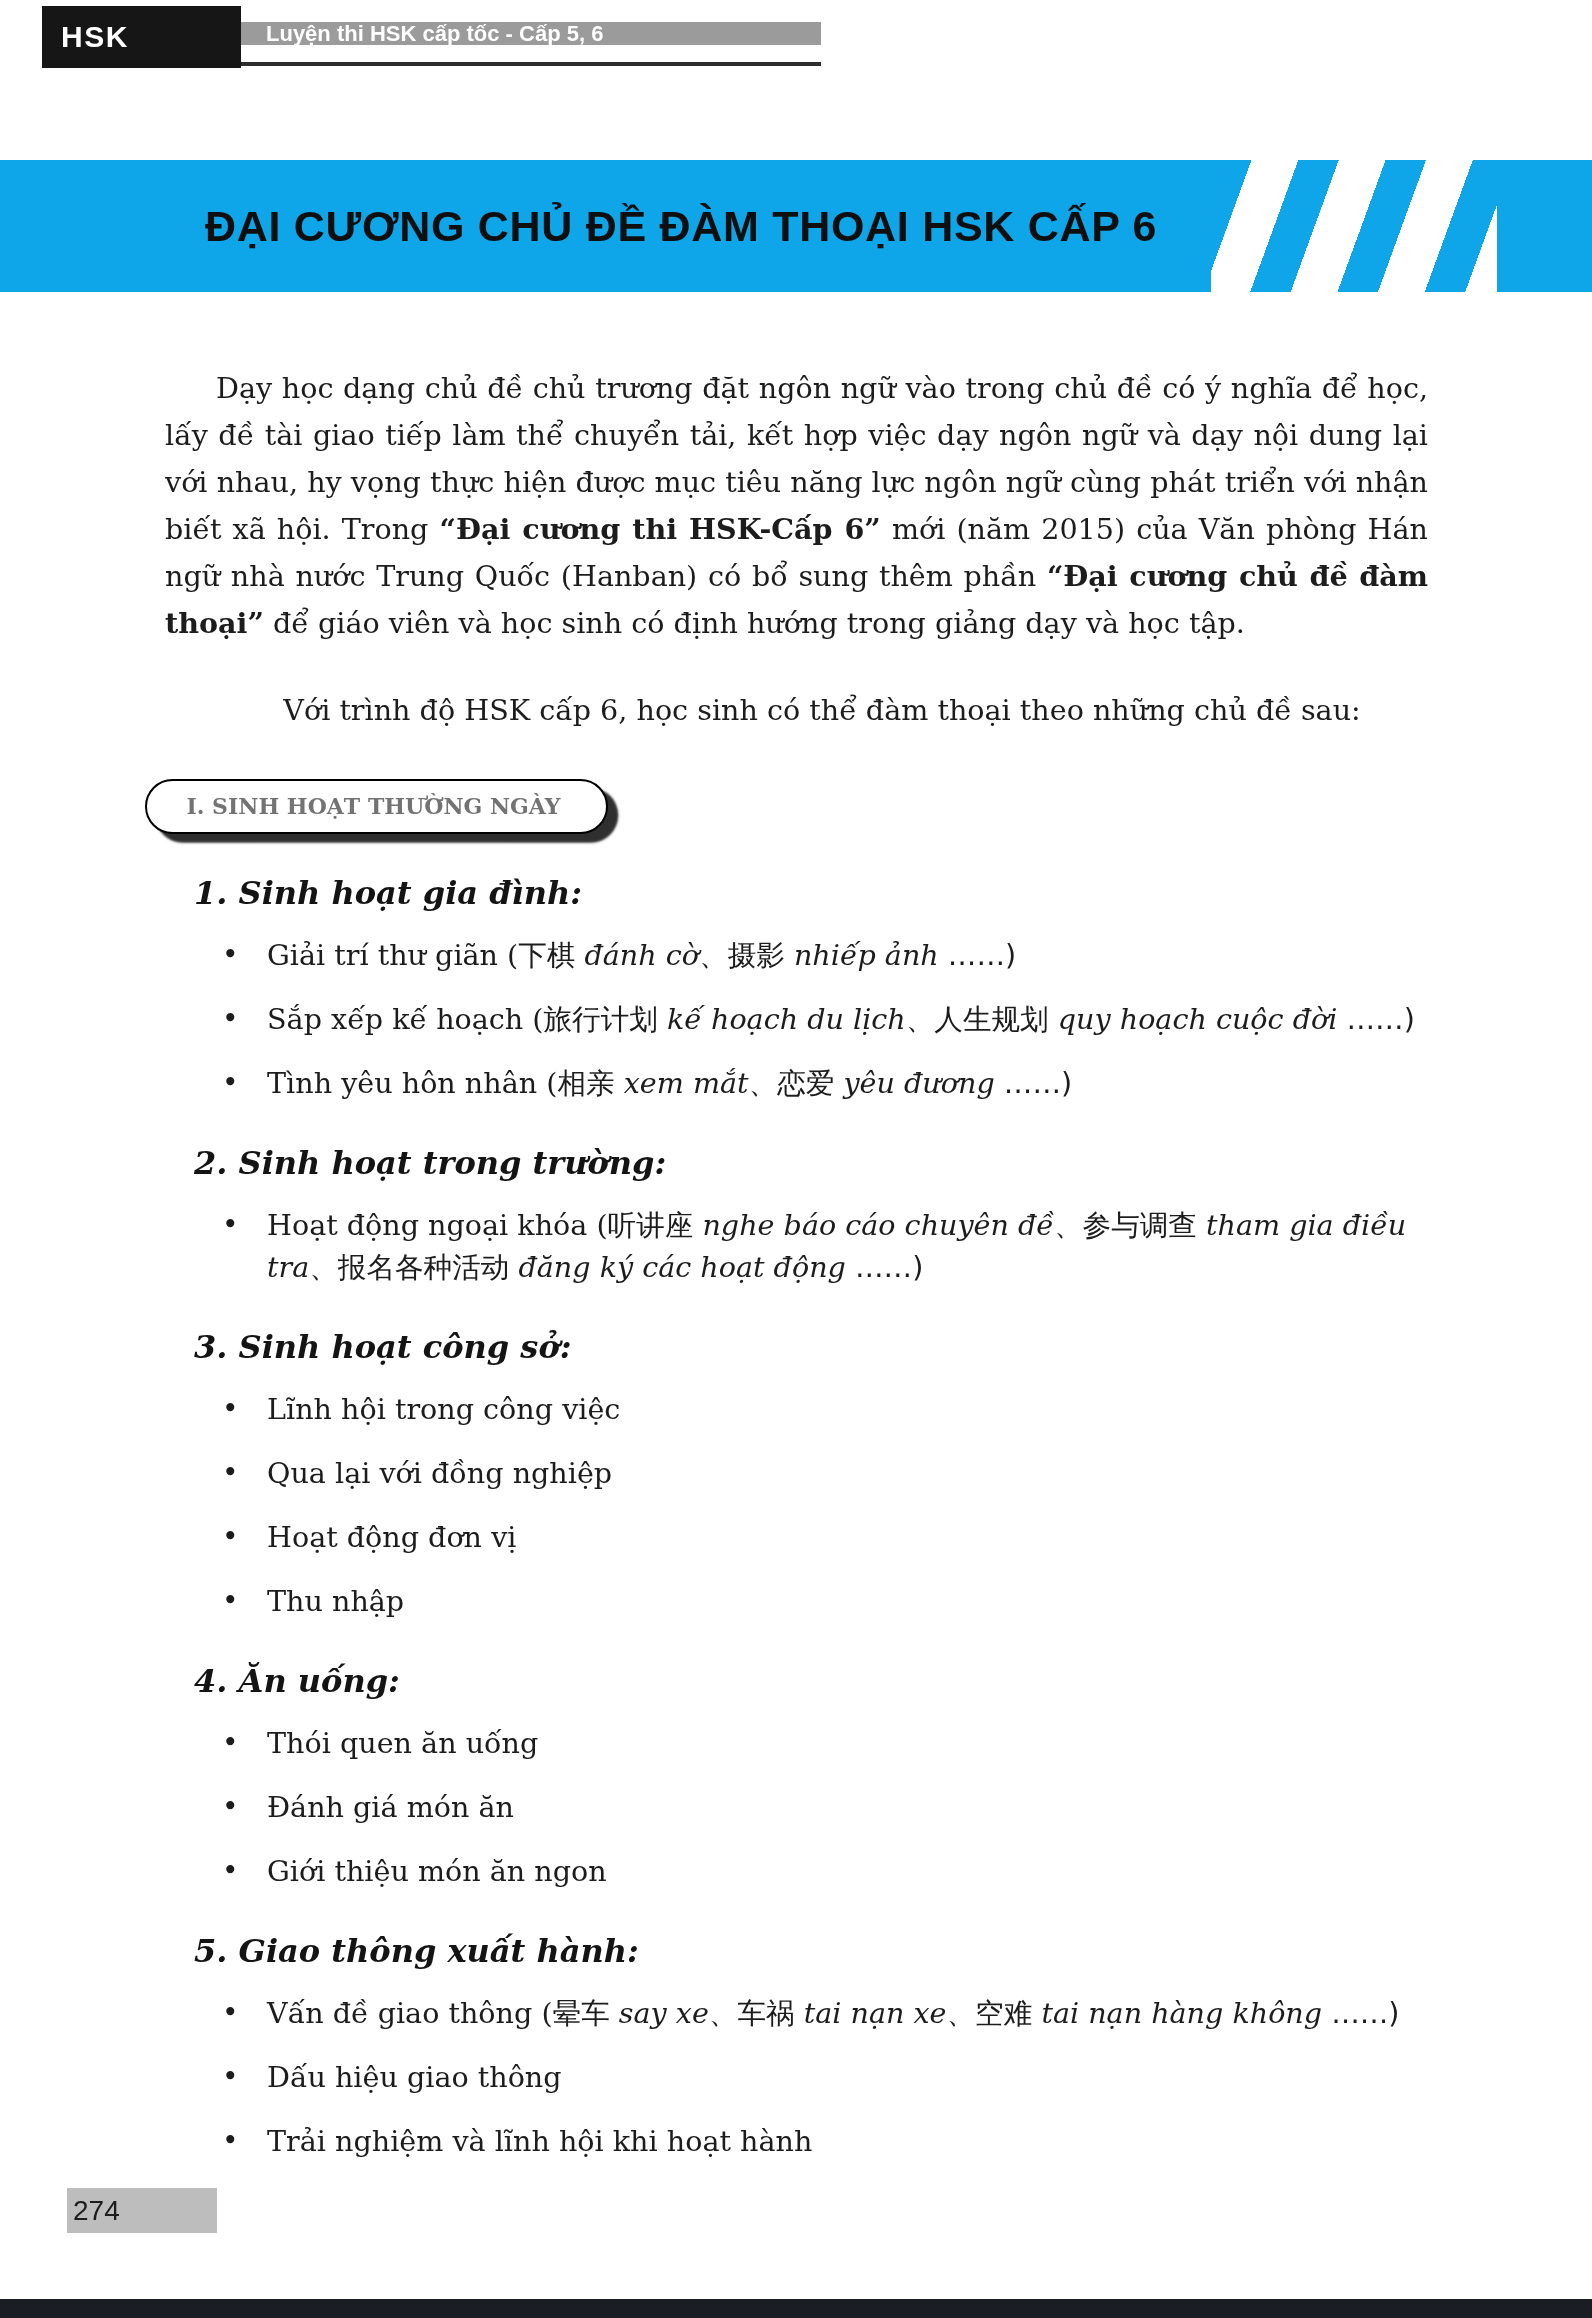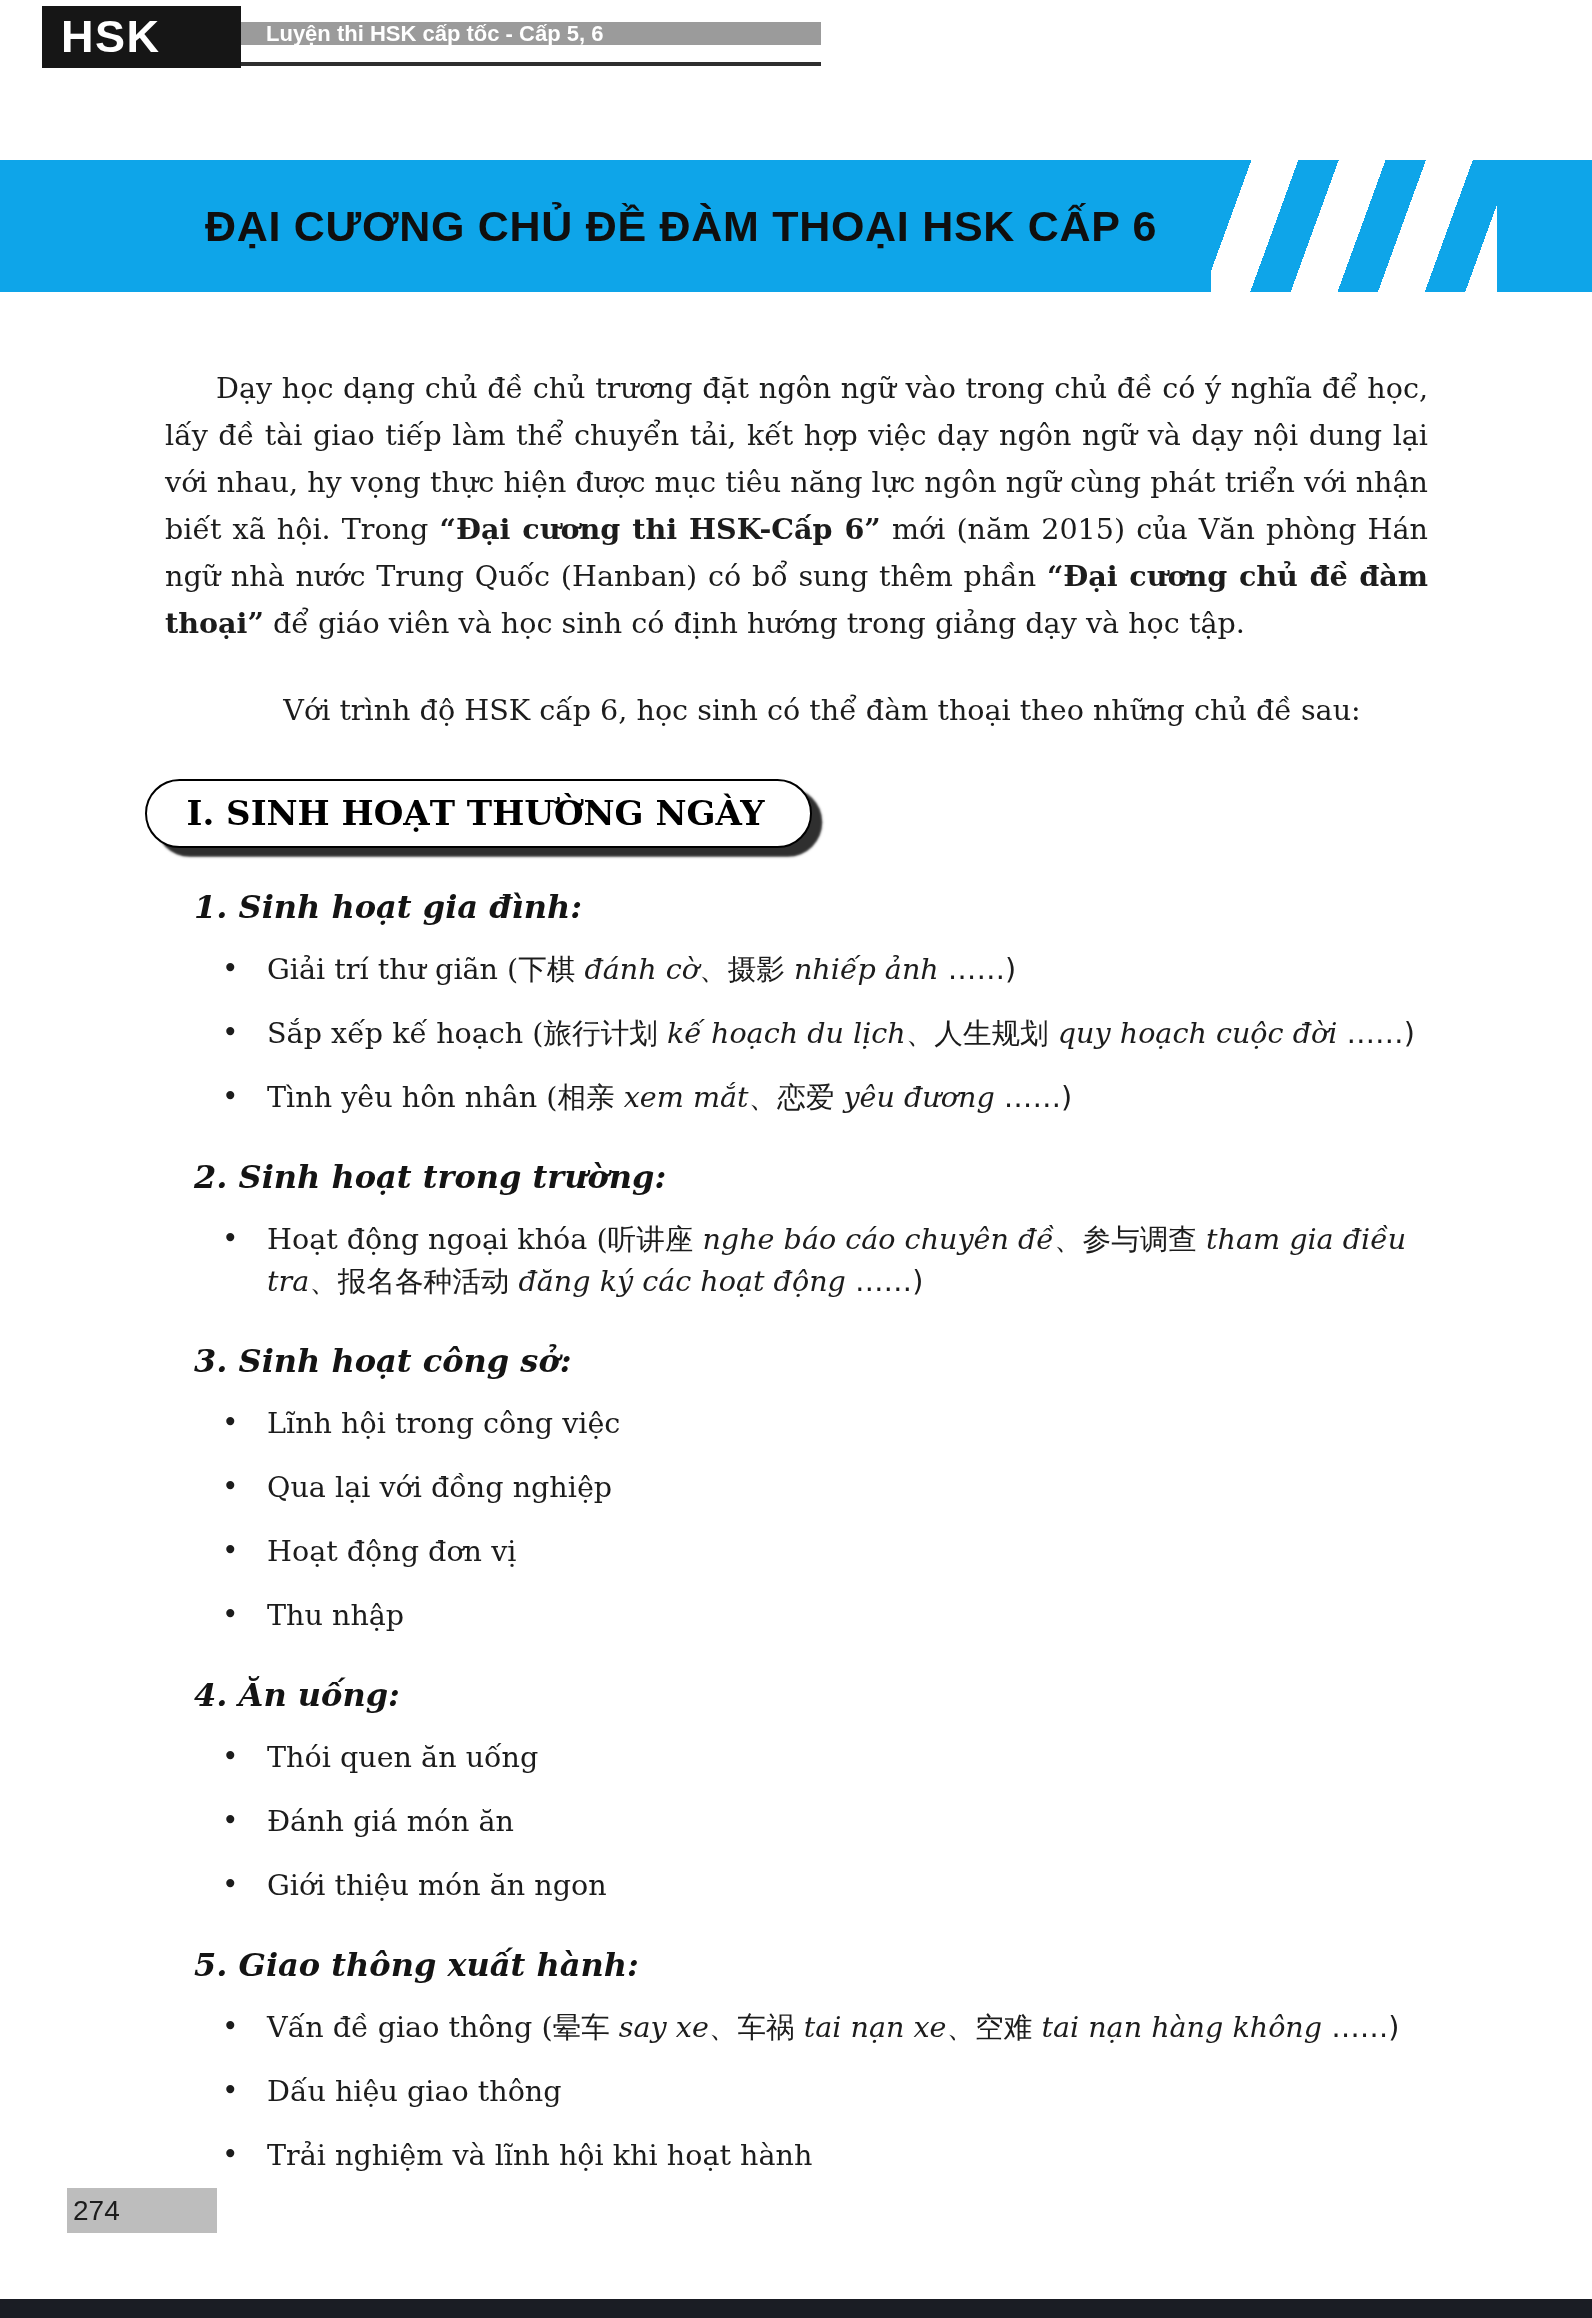--- a/index.html
+++ b/index.html
@@ -5,21 +5,21 @@
   html, body { margin:0; padding:0; background:#ffffff; }
   .page {
     position:relative; width:1592px; height:2319px; background:#ffffff;
     font-family:"DejaVu Serif", serif; color:#1c1c1c; overflow:hidden;
   }
 
   
   .hsk-logo {
     position:absolute; left:42px; top:5.9px; width:199px; height:62px;
     background:#161616; color:#ffffff; box-sizing:border-box;
-    font-family:"Liberation Sans", sans-serif; font-weight:bold; font-size:45px;
+    font-family:"Liberation Sans", sans-serif; font-weight:bold; font-size:30px;
     display:flex; align-items:center; padding-left:19px; letter-spacing:1.5px;
   }
   .header-strip {
     position:absolute; left:241px; top:22px; width:580px; height:23px;
     background:#9b9b9b; box-sizing:border-box;
     display:flex; align-items:center; padding-left:25px;
     color:#ffffff; font-family:"Liberation Sans", sans-serif; font-size:22px; font-weight:bold;
   }
   .header-line { position:absolute; left:241px; top:62px; width:580px; height:3.7px; background:#2e2e2e; }
 
@@ -42,21 +42,21 @@
   .lead-in { margin-top:40px; text-align:center; }
   .seg-n { font-style:normal; }
   .seg-b { font-weight:bold; }
   .seg-zh { font-family:"DejaVu Sans", sans-serif; }
   .seg-it { font-style:italic; }
 
   .section-pill {
     width:fit-content; margin-top:45px; margin-left:-20.5px;
     background:#ffffff; border:2.9px solid #000000; border-radius:44px;
     padding:11.7px 45px 13px 40px; box-shadow:10.3px 8.8px 2.2px #2f2f2f;
-    font-family:"DejaVu Serif", serif; font-size:34px; font-weight:bold; color:#000000;
+    font-family:"DejaVu Serif", serif; font-size:22px; font-weight:bold; color:#737373;
     white-space:nowrap;
   }
 
   .topic-heading {
     margin:40px 0 2.9px 29px;
     font-family:"DejaVu Serif", serif; font-size:32px; font-weight:bold; font-style:italic;
     color:#141414;
   }
   .bullet-item { display:flex; margin-top:22px; margin-left:57px; font-size:28.6px; line-height:42px; }
   .bullet { flex:none; width:45px; font-size:28px; }

